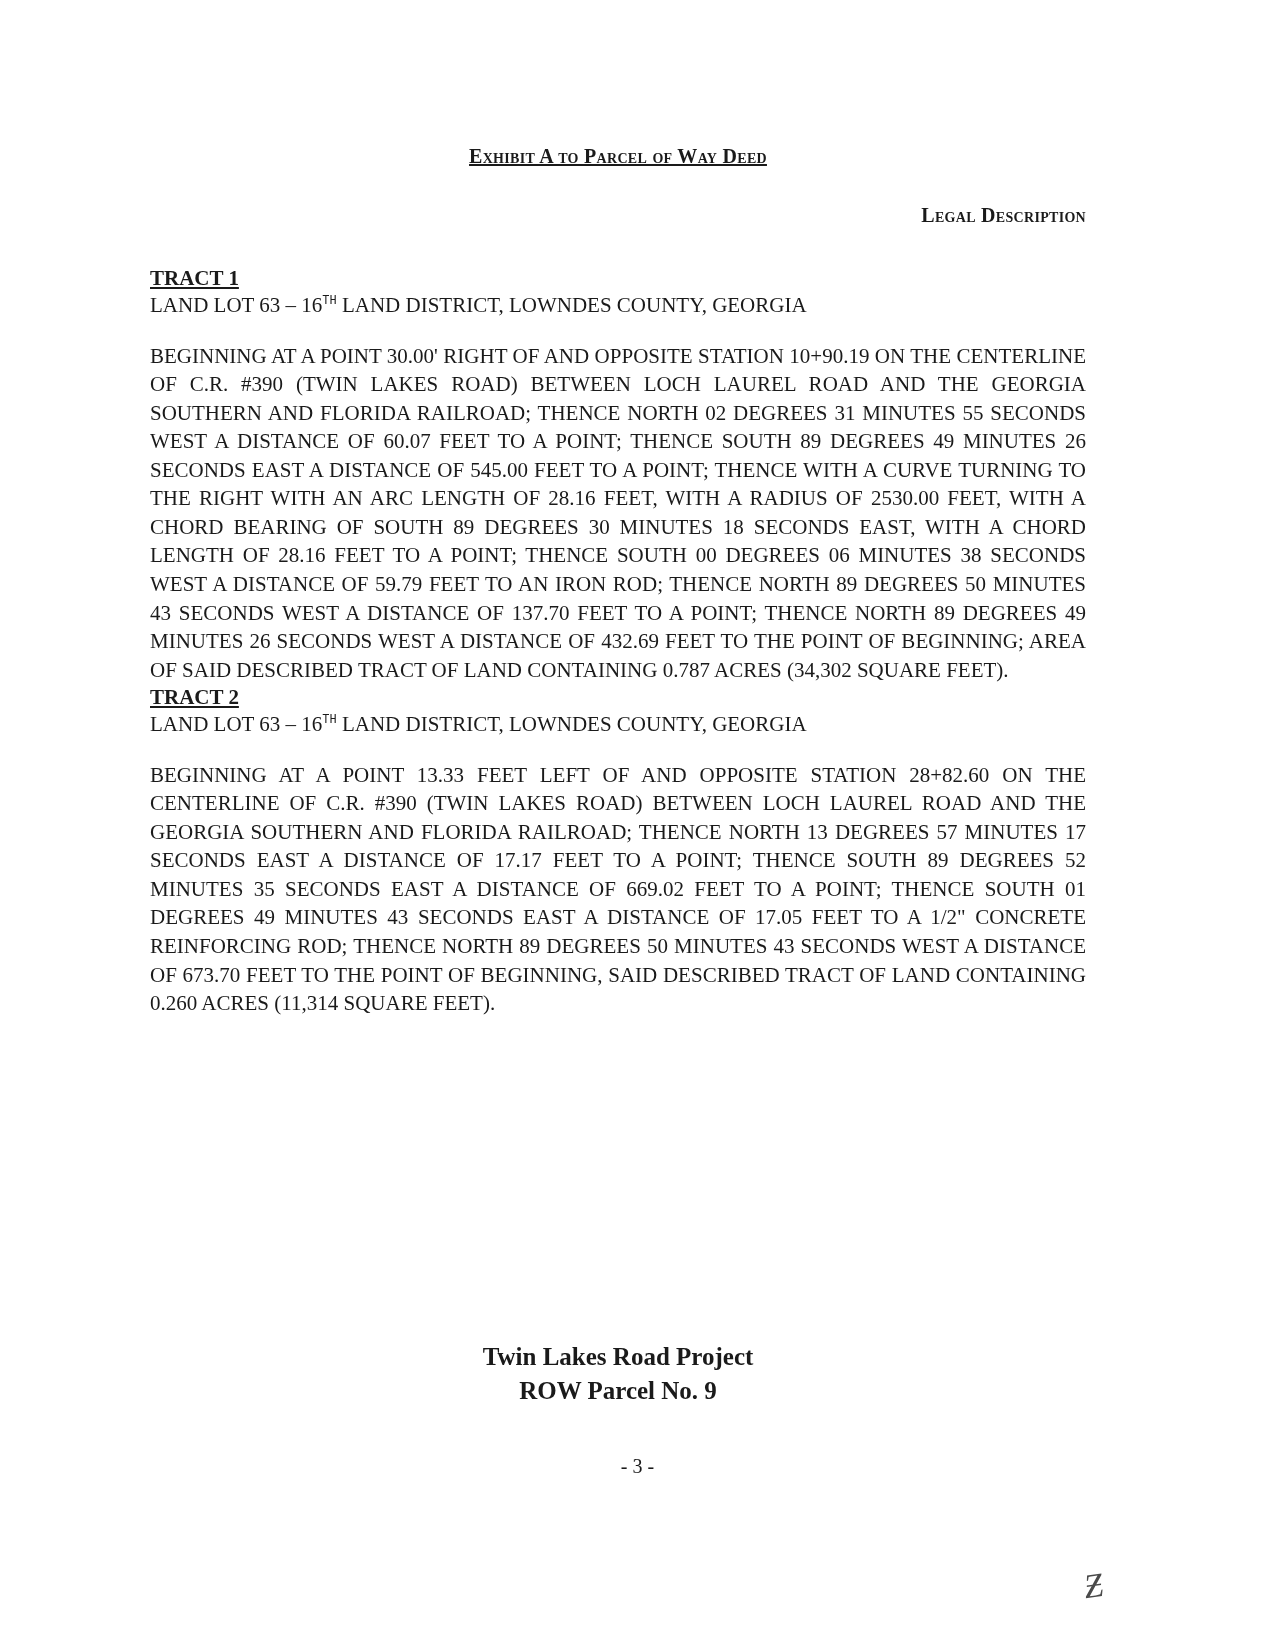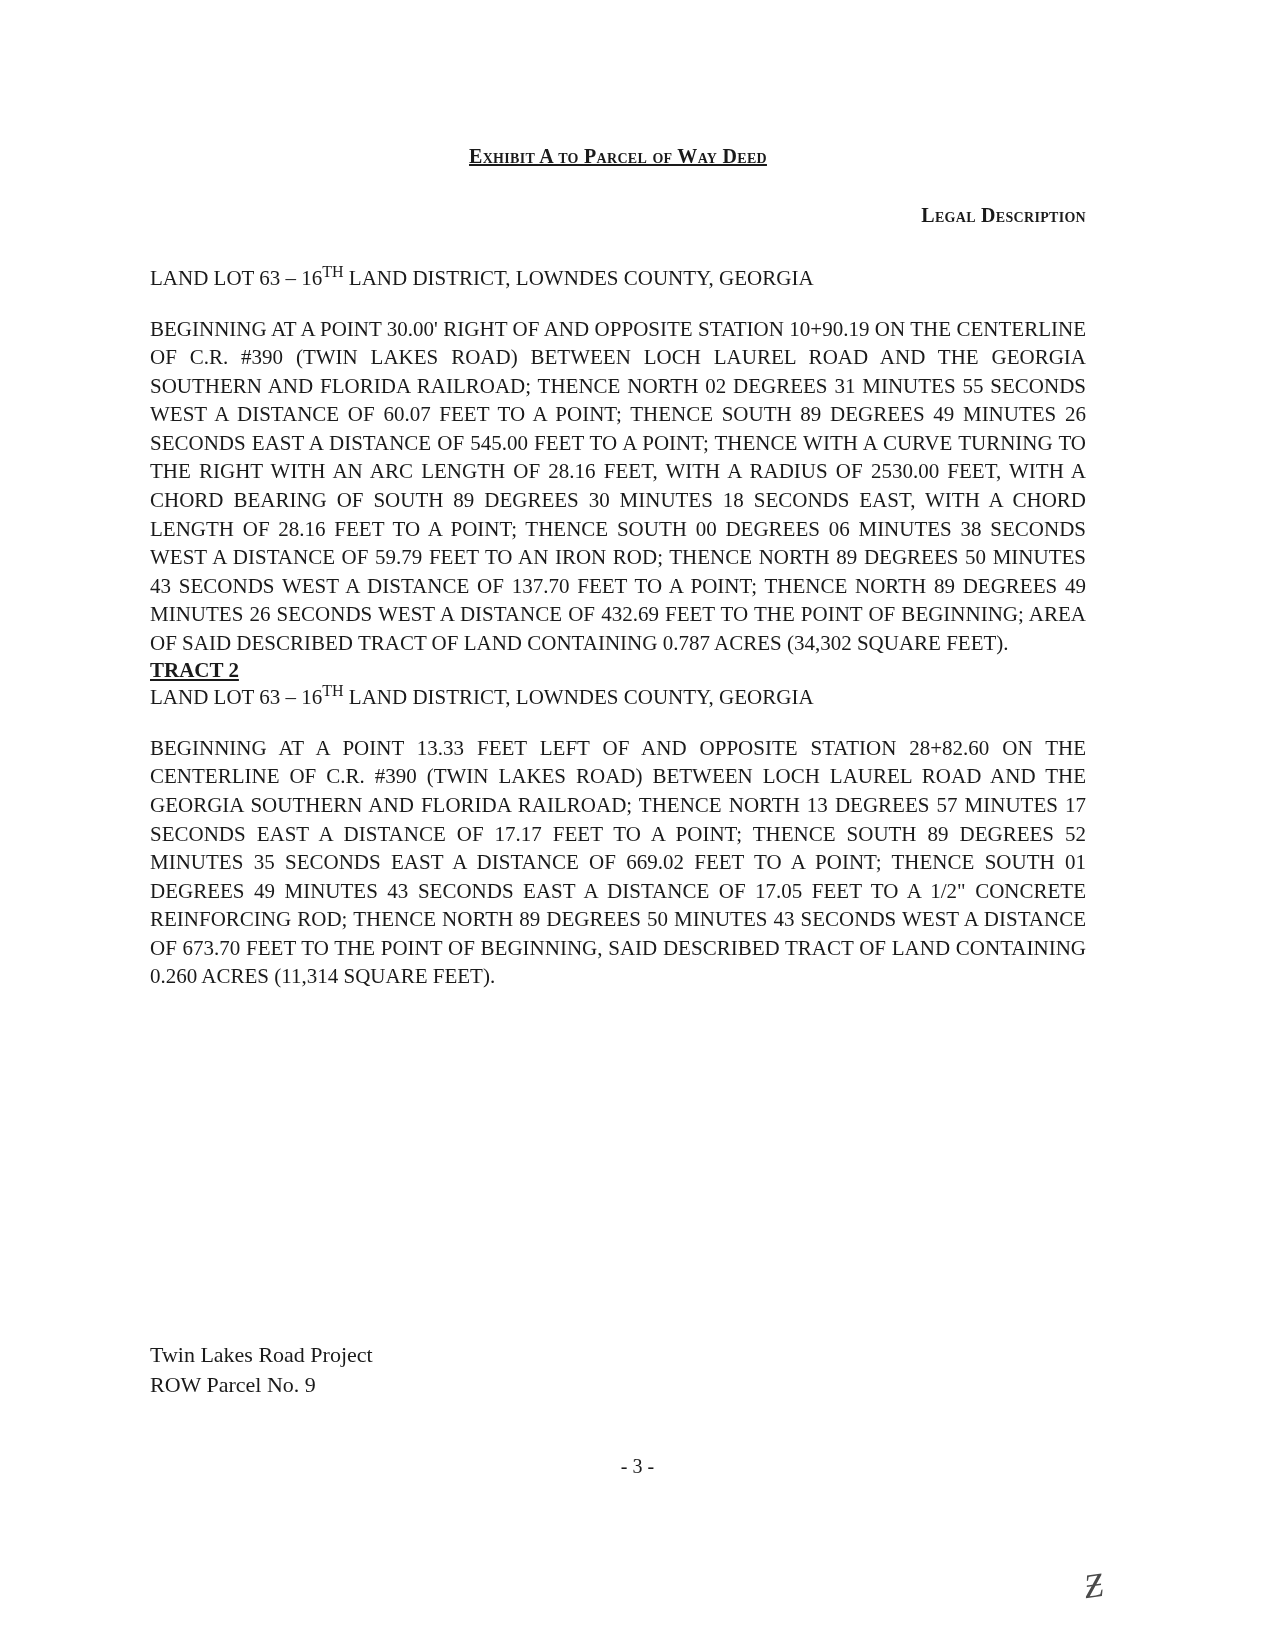--- a/index.html
+++ b/index.html
@@ -45,44 +45,46 @@
     text-decoration: underline;
     margin: 0;
     line-height: 1.28;
   }
   .tract-sub {
     font-size: 21px;
     margin: 0 0 6px 0;
     line-height: 1.32;
   }
   .tract-sub sup {
-    font-size: 16px;
+    font-size: 12px;
     vertical-align: super;
     line-height: 0;
+    font-family: Liberation Mono, monospace;
   }
   .body-par {
     font-size: 21px;
     line-height: 1.36;
     text-align: justify;
     margin: 22px 0 0 0;
   }
   .closing-par {
     font-size: 21px;
     line-height: 1.38;
     text-align: justify;
     margin: 0;
   }
   .signature-block {
     position: absolute;
     left: 150px;
     top: 1340px;
     width: 936px;
-    text-align: left;
-    font-size: 22px;
+    text-align: center;
+    font-size: 25px;
     line-height: 1.35;
+    font-weight: bold;
   }
   .page-number {
     position: absolute;
     left: 0;
     top: 1455px;
     width: 1275px;
     text-align: center;
     font-size: 20px;
   }
   .initials {
@@ -110,20 +112,21 @@
 
 <div class="page">
 
   <div class="content">
 
     <div class="doc-title">Exhibit A to Parcel of Way Deed</div>
 
     <div class="doc-subtitle">Legal Description</div>
 
     <div>
+      <div class="tract-heading">TRACT 1</div>
       <div class="tract-sub"><span>LAND LOT 63 – 16</span><sup>TH</sup><span> LAND DISTRICT, LOWNDES COUNTY, GEORGIA</span></div>
       <p class="body-par">BEGINNING AT A POINT 30.00' RIGHT OF AND OPPOSITE STATION 10+90.19 ON THE CENTERLINE OF C.R. #390 (TWIN LAKES ROAD) BETWEEN LOCH LAUREL ROAD AND THE GEORGIA SOUTHERN AND FLORIDA RAILROAD; THENCE NORTH 02 DEGREES 31 MINUTES 55 SECONDS WEST A DISTANCE OF 60.07 FEET TO A POINT; THENCE SOUTH 89 DEGREES 49 MINUTES 26 SECONDS EAST A DISTANCE OF 545.00 FEET TO A POINT; THENCE WITH A CURVE TURNING TO THE RIGHT WITH AN ARC LENGTH OF 28.16 FEET, WITH A RADIUS OF 2530.00 FEET, WITH A CHORD BEARING OF SOUTH 89 DEGREES 30 MINUTES 18 SECONDS EAST, WITH A CHORD LENGTH OF 28.16 FEET TO A POINT; THENCE SOUTH 00 DEGREES 06 MINUTES 38 SECONDS WEST A DISTANCE OF 59.79 FEET TO AN IRON ROD; THENCE NORTH 89 DEGREES 50 MINUTES 43 SECONDS WEST A DISTANCE OF 137.70 FEET TO A POINT; THENCE NORTH 89 DEGREES 49 MINUTES 26 SECONDS WEST A DISTANCE OF 432.69 FEET TO THE POINT OF BEGINNING; AREA OF SAID DESCRIBED TRACT OF LAND CONTAINING 0.787 ACRES (34,302 SQUARE FEET).</p>
     </div>
 
     <div class="tract2-wrap">
       <div class="tract-heading">TRACT 2</div>
       <div class="tract-sub"><span>LAND LOT 63 – 16</span><sup>TH</sup><span> LAND DISTRICT, LOWNDES COUNTY, GEORGIA</span></div>
       <p class="body-par">BEGINNING AT A POINT 13.33 FEET LEFT OF AND OPPOSITE STATION 28+82.60 ON THE CENTERLINE OF C.R. #390 (TWIN LAKES ROAD) BETWEEN LOCH LAUREL ROAD AND THE GEORGIA SOUTHERN AND FLORIDA RAILROAD; THENCE NORTH 13 DEGREES 57 MINUTES 17 SECONDS EAST A DISTANCE OF 17.17 FEET TO A POINT; THENCE SOUTH 89 DEGREES 52 MINUTES 35 SECONDS EAST A DISTANCE OF 669.02 FEET TO A POINT; THENCE SOUTH 01 DEGREES 49 MINUTES 43 SECONDS EAST A DISTANCE OF 17.05 FEET TO A 1/2" CONCRETE REINFORCING ROD; THENCE NORTH 89 DEGREES 50 MINUTES 43 SECONDS WEST A DISTANCE OF 673.70 FEET TO THE POINT OF BEGINNING, SAID DESCRIBED TRACT OF LAND CONTAINING 0.260 ACRES (11,314 SQUARE FEET).</p>
     </div>
 

